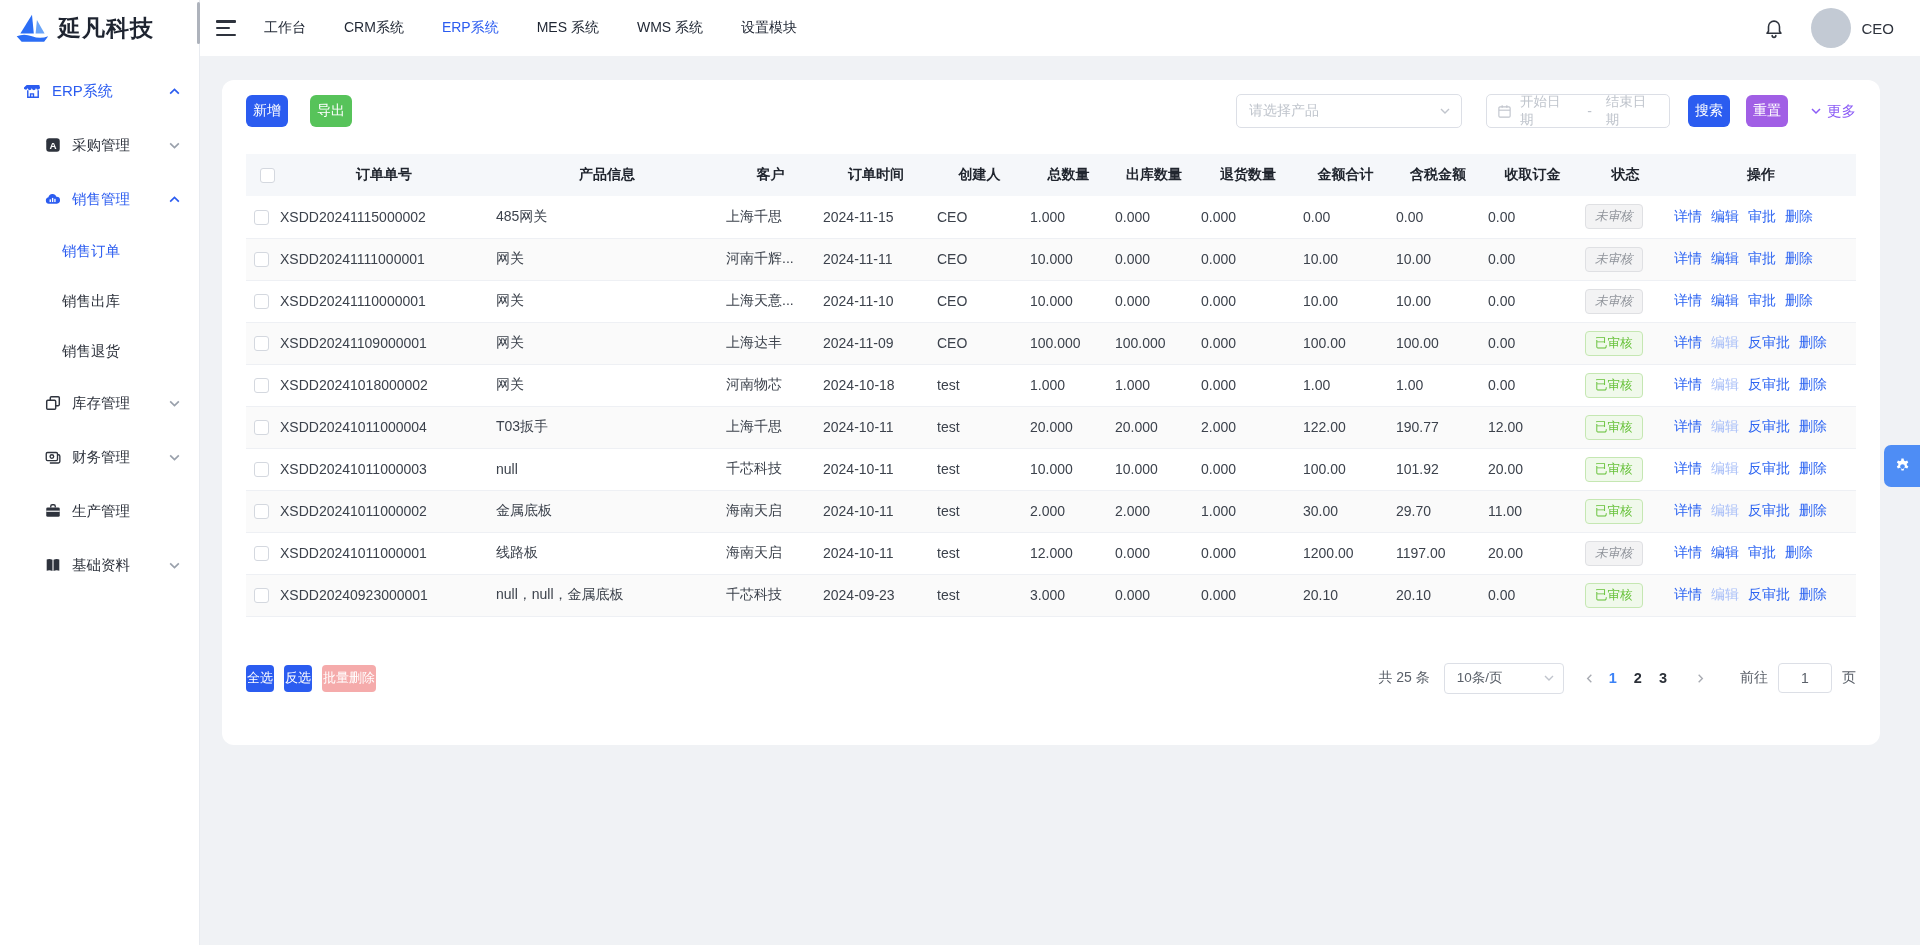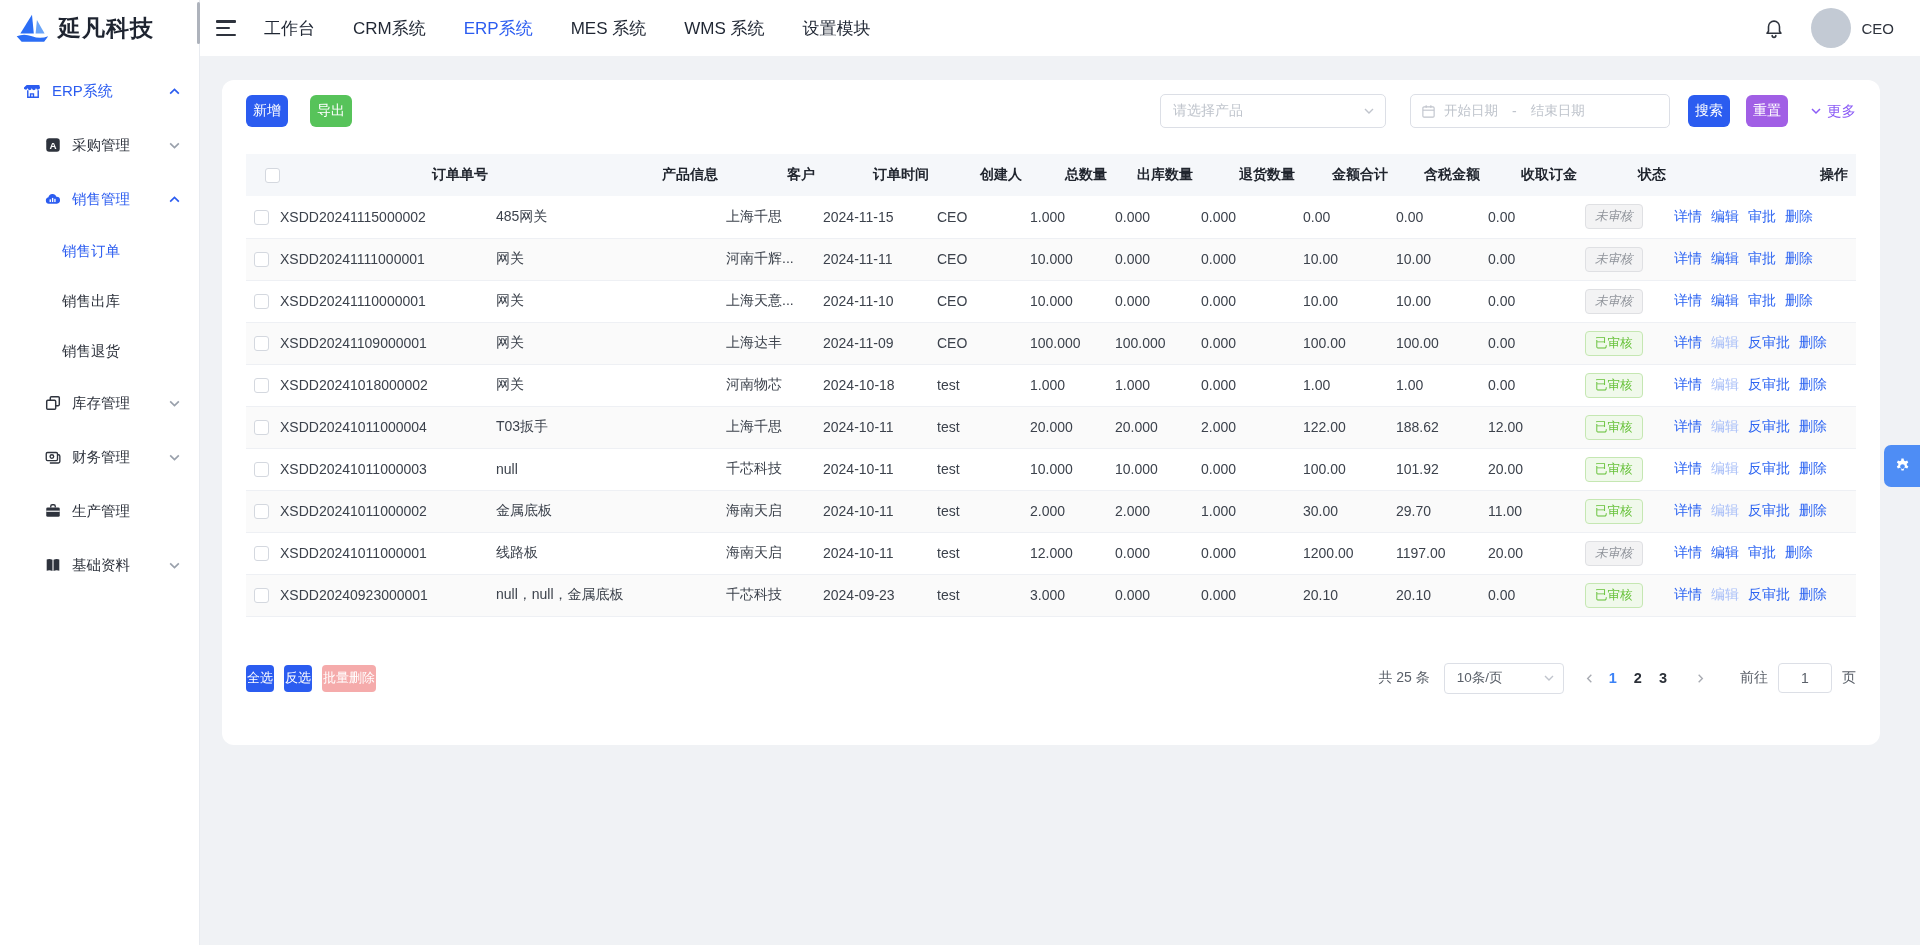--- a/index.html
+++ b/index.html
@@ -28,21 +28,21 @@
   .menu-subitem { height:50px; display:flex; align-items:center; padding-left:62px; font-size:14.5px; color:#2e333d; cursor:pointer; white-space:nowrap; }
   .menu-subitem.active { color:#2b5cf0; }
   .side-scroll-thumb { position:absolute; right:-1px; top:2px; width:3px; height:42px; background:#aeb3bc; border-radius:2px; }
 
   
   .header { position:fixed; left:200px; right:0; top:0; height:56px; background:#fff; display:flex; align-items:center; padding:0 26px 0 16px; z-index:15; }
   .hamburger { width:20px; height:16px; display:flex; flex-direction:column; justify-content:space-between; cursor:pointer; margin-right:28px; }
   .hamburger i { display:block; height:2.5px; background:#2e333d; border-radius:1px; }
   .hamburger i:nth-child(1){ width:20px; } .hamburger i:nth-child(2){ width:14px; } .hamburger i:nth-child(3){ width:20px; }
   .topnav { display:flex; align-items:center; gap:38px; }
-  .nav-item { font-size:17px; color:#1f2633; cursor:pointer; white-space:nowrap; }
+  .nav-item { font-size:14px; color:#1f2633; cursor:pointer; white-space:nowrap; }
   .nav-item.active { color:#2b5cf0; }
   .header-right { margin-left:auto; display:flex; align-items:center; }
   .bell { width:22px; height:22px; color:#2e333d; cursor:pointer; }
   .bell svg { width:22px; height:22px; }
   .avatar { width:40px; height:40px; border-radius:50%; background:#c3cad4; margin-left:26px; cursor:pointer; }
   .user-label { font-size:15px; color:#2e333d; margin-left:10px; cursor:pointer; }
 
   
   .main { margin-left:200px; padding:80px 0 0 22px; }
   .card { width:1658px; height:665px; background:#fff; border-radius:12px; padding:14px 24px 0 24px; }
@@ -52,32 +52,32 @@
   .btn.blue { background:#2b5cf0; }
   .btn.green { background:#57c35a; }
   .btn.purple { background:#a15fe5; }
   .btn + .btn { margin-left:22px; }
   .filters { margin-left:auto; display:flex; align-items:center; }
   .tb-input { width:242px; height:34px; border:1px solid #dcdfe6; border-radius:5px; padding:0 12px; font-size:14px; color:#333; font-family:inherit; outline:none; }
   .tb-input::placeholder { color:#bfc4cc; }
   .tb-select { width:226px; height:34px; border:1px solid #dcdfe6; border-radius:5px; display:flex; align-items:center; padding:0 10px 0 12px; margin-left:16px; cursor:pointer; }
   .tb-select .ph { color:#bfc4cc; font-size:14px; flex:1; }
   .sel-chev { color:#c0c4cc; } .sel-chev svg { width:12px; height:12px; }
-  .tb-date { width:260px; height:34px; border:1px solid #dcdfe6; border-radius:5px; display:flex; align-items:center; padding:0 10px; margin-left:24px; cursor:pointer; }
+  .tb-date { width:184px; height:34px; border:1px solid #dcdfe6; border-radius:5px; display:flex; align-items:center; padding:0 10px; margin-left:24px; cursor:pointer; }
   .tb-date .cal { color:#c0c4cc; margin-right:8px; } .tb-date .cal svg { width:15px; height:15px; }
   .tb-date .ph { color:#bfc4cc; font-size:13.5px; }
   .tb-date .sep { color:#bfc4cc; margin:0 14px; }
   .filters .btn.blue { margin-left:18px; }
   .filters .btn.purple { margin-left:16px; }
   .more-link { display:flex; align-items:center; gap:5px; color:#8b5cf6; font-size:14.5px; margin-left:22px; cursor:pointer; text-decoration:none; }
   .more-link svg { width:12px; height:12px; }
 
   
   table.orders { width:1610px; border-collapse:collapse; table-layout:fixed; margin-top:26px; }
-  .orders thead th { background:#f5f7fa; height:42px; text-align:right; font-size:14px; font-weight:bold; color:#20252e; padding:0 8px 0 0; white-space:nowrap; overflow:hidden; }
+  .orders thead th { background:#f5f7fa; height:42px; text-align:center; font-size:14px; font-weight:bold; color:#20252e; padding:0 8px 0 0; white-space:nowrap; overflow:hidden; }
   .orders tbody td { height:42px; font-size:14px; color:#3c424c; padding:0 8px 0 0; border-bottom:1px solid #eef0f4; white-space:nowrap; overflow:hidden; }
   .orders tbody tr:nth-child(even) { background:#fafafa; }
   .cb-cell { padding:0 !important; }
   .cb { display:inline-block; width:15px; height:15px; border:1px solid #d4d8df; border-radius:3px; background:#fff; margin-left:8px; vertical-align:middle; cursor:pointer; }
   .tag { display:inline-block; height:25px; line-height:23px; padding:0 9px; border-radius:4px; font-size:12.5px; border:1px solid transparent; }
   .tag.info { background:#f3f3f4; border-color:#dfe0e3; color:#8f939a;font-style:italic; }
   .tag.success { background:#f0f9eb; border-color:#c5e7b2; color:#67c23a; }
   .act { color:#2f66f2; font-size:14px; margin-right:9px; cursor:pointer; text-decoration:none; white-space:nowrap; }
   .act.dis { color:#a9bff8; cursor:not-allowed; }
 
@@ -412,21 +412,21 @@
             <td class="cb-cell"><span class="cb"></span></td>
             <td>XSDD20241011000004</td>
             <td>T03扳手</td>
             <td>上海千思</td>
             <td>2024-10-11</td>
             <td>test</td>
             <td>20.000</td>
             <td>20.000</td>
             <td>2.000</td>
             <td>122.00</td>
-            <td>188.62</td>
+            <td>190.77</td>
             <td>12.00</td>
             <td><span class="tag success">已审核</span></td>
             <td class="act-cell"><a class="act">详情</a><a class="act dis">编辑</a><a class="act">反审批</a><a class="act">删除</a></td>
           </tr>
           <tr>
             <td class="cb-cell"><span class="cb"></span></td>
             <td>XSDD20241011000003</td>
             <td>null</td>
             <td>千芯科技</td>
             <td>2024-10-11</td>

